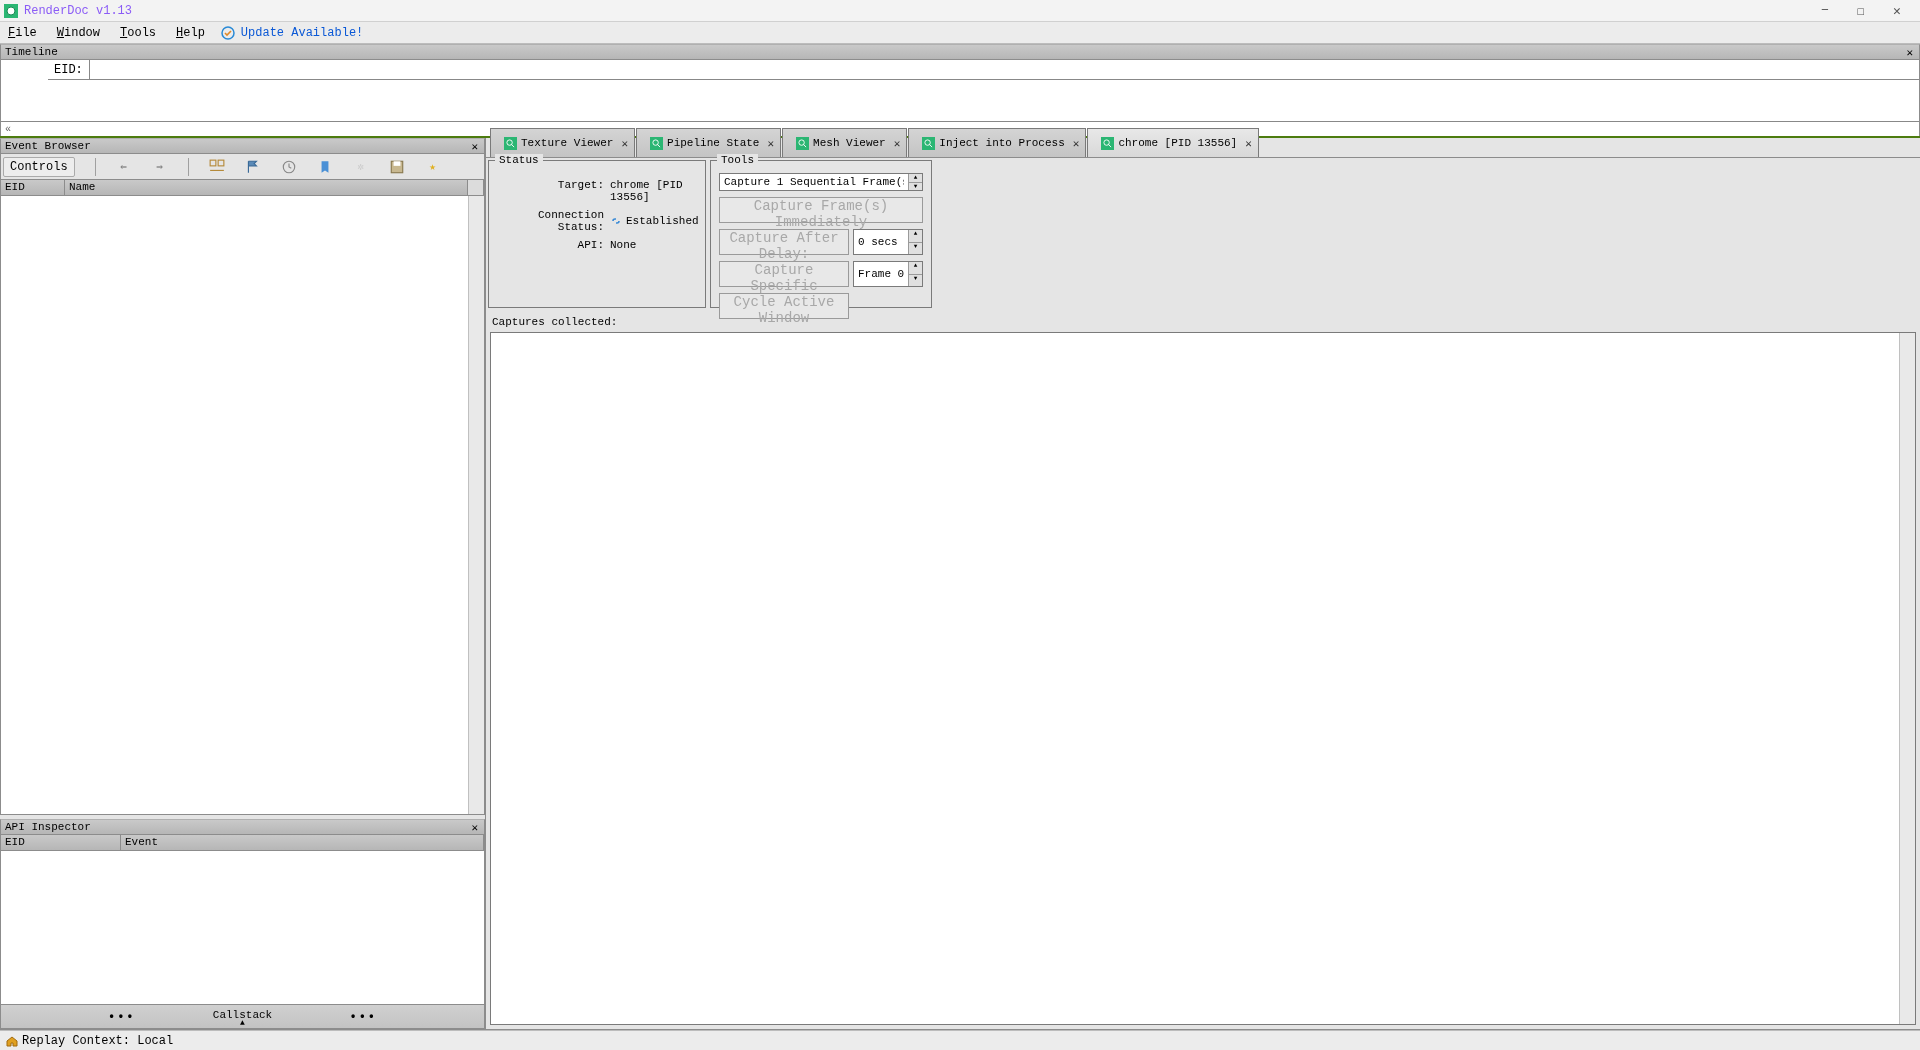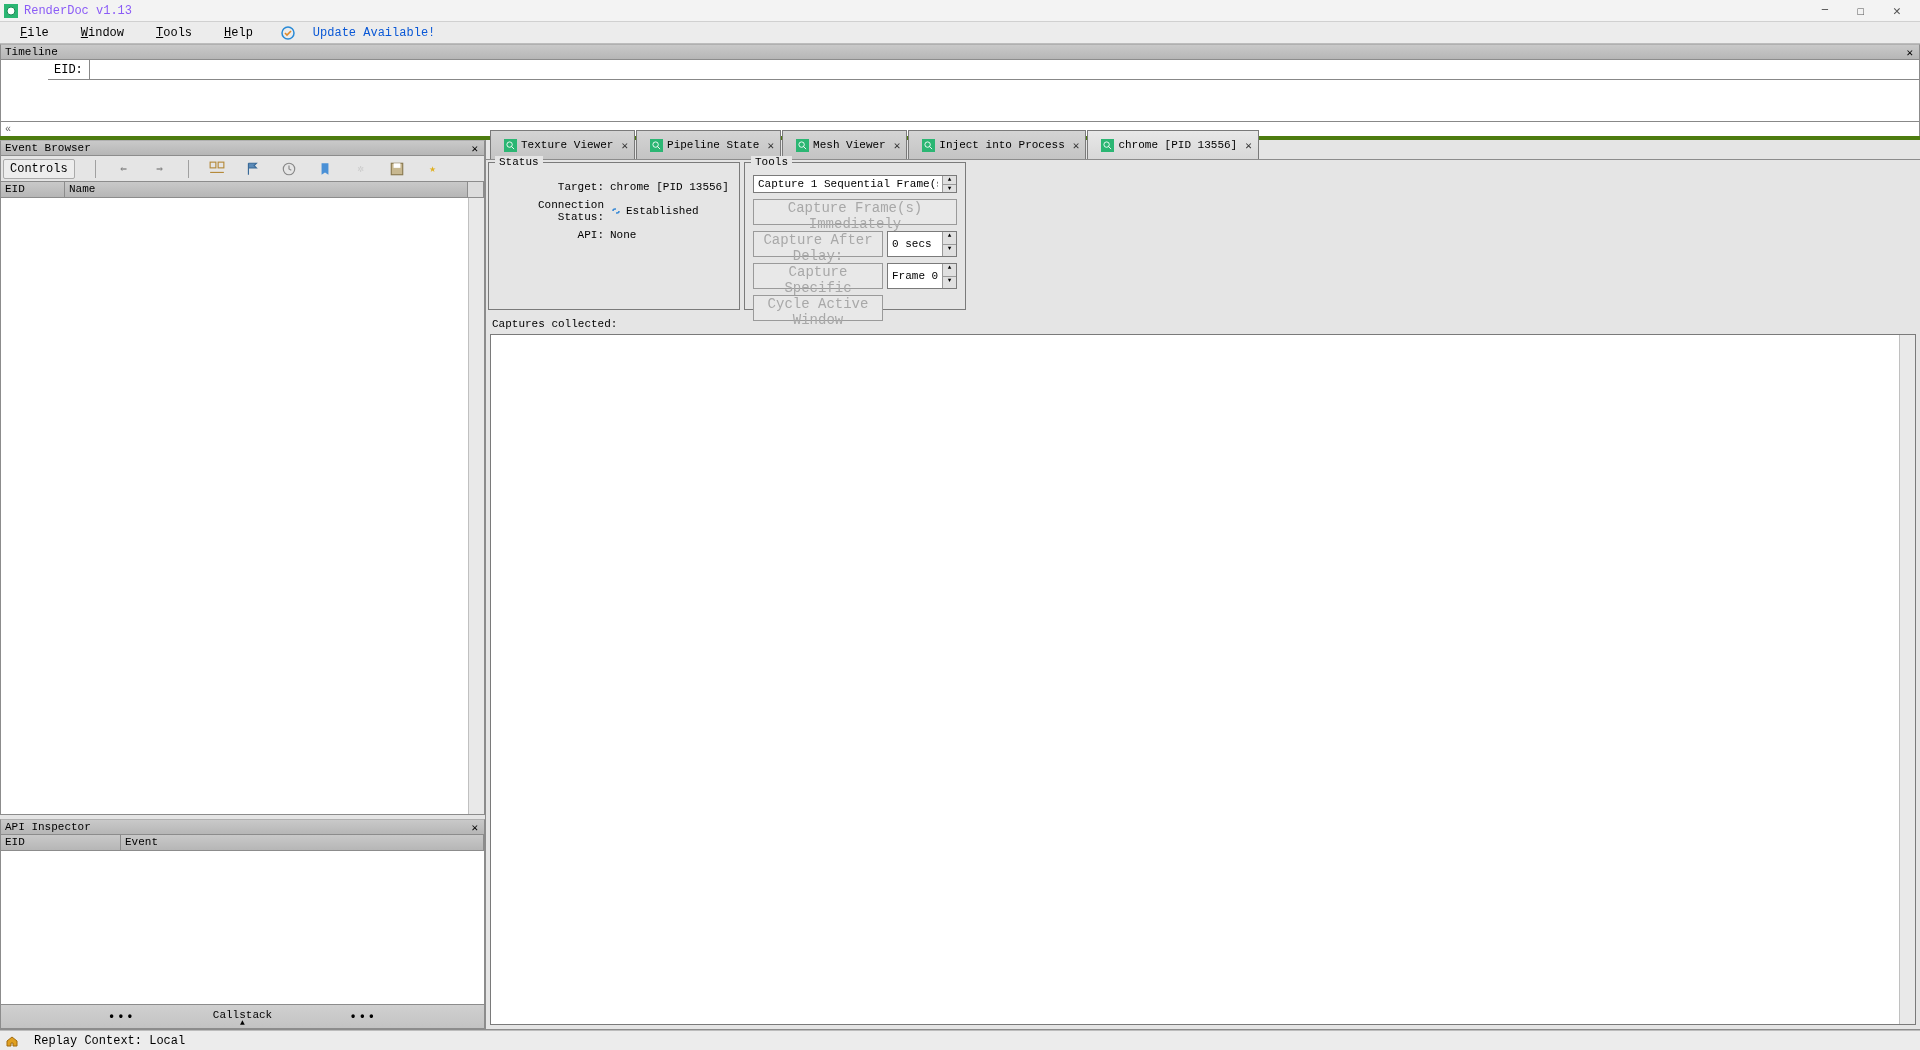--- a/index.html
+++ b/index.html
@@ -31,23 +31,23 @@
 .titlebar .title-text { flex: 1; color: #8b5cf6; font-size: 12px; }
 .titlebar .win-controls { display: flex; gap: 18px; padding-right: 10px; }
 .win-btn { width: 18px; height: 14px; display:flex; align-items:center; justify-content:center; cursor:pointer; color:#555; font-size:13px; }
 
 
 .menubar {
   height: 22px;
   background: #ececec;
   display: flex;
   align-items: center;
-  padding: 0 12px;
+  padding: 0 0;
   border-bottom: 1px solid #bcbcbc;
-  gap: 16px;
+  gap: 4px;
 }
 .menubar .menu-item { padding: 2px 8px; cursor: pointer; }
 .menubar .menu-item .ul { text-decoration: underline; }
 .menubar .update-icon {
   width: 14px; height: 14px; margin-left: 4px; margin-right:2px;
   display:inline-flex; align-items:center; justify-content:center;
 }
 .menubar .update-label { color:#0a58d6; cursor:pointer; }
 
 
@@ -57,21 +57,21 @@
   border: 1px solid #8c8c8c;
   border-top: 1px solid #b0b0b0;
   display: flex;
   align-items: center;
   padding: 0 4px;
   font-size: 11px;
 }
 .panel-title .close-x { margin-left:auto; font-size:11px; cursor:pointer; padding:0 2px; }
 
 
-.timeline-wrap { border-bottom:4px solid #4d7c0f; }
+.timeline-wrap { border-bottom:2px solid #4d7c0f; }
 .timeline-body {
   background: #fff;
   height: 76px;
   border-left:1px solid #8c8c8c;
   border-right:1px solid #8c8c8c;
   display:flex;
   flex-direction:column;
 }
 .timeline-eid-row {
   height: 20px; display:flex; align-items:stretch;
@@ -174,21 +174,21 @@
 .top-panels { display:flex; gap:4px; padding:2px 2px 0 2px; }
 .groupbox {
   border:1px solid #7a7a7a;
   background:#e5e5e5;
   position:relative;
   padding: 12px 8px 8px 8px;
 }
 .groupbox .legend {
   position:absolute; top:-7px; left:6px; background:#e5e5e5; padding:0 4px; font-size:11px;
 }
-.status-box { width:252px; height:148px;padding-left:11px; }
+.status-box { width:218px; height:148px;padding-left:11px; }
 .status-grid { display:grid; grid-template-columns: 110px 1fr; row-gap:6px; font-size:11px; margin-top:6px; }
 .status-grid .k { text-align:right; padding-right:6px; }
 .status-grid .v { display:flex; align-items:center; gap:4px; }
 .link-ico { display:inline-block; width:12px; height:12px; }
 
 .tools-box { width:222px; height:148px; }
 .tool-row { display:flex; gap:4px; margin-bottom:6px; }
 .tool-btn {
   flex:1; height:26px; font-family:inherit; font-size:14px;
   background:#e8e8e8; border:1px solid #9a9a9a; color:#a8a8a8;
@@ -222,21 +222,21 @@
 }
 .right-footer .f-btn { padding:2px 8px; cursor:pointer; font-size:12px; }
 .right-footer .f-btn.disabled { color:#9a9a9a; cursor:default; }
 .right-footer .f-btn .caret { font-size:9px; margin-left:2px; }
 
 
 .statusbar {
   height: 20px;
   background: #ececec;
   border-top:1px solid #bcbcbc;
-  display:flex; align-items:center; padding:0 6px; gap:16px;
+  display:flex; align-items:center; padding:0 6px; gap:4px;
 }
 .statusbar .home-ico { width:12px; height:12px; }
 
 
 .h-splitter { height:4px; background:#e5e5e5; cursor:row-resize; }
 </style>
 </head>
 <body>
 
 <div class="titlebar">

